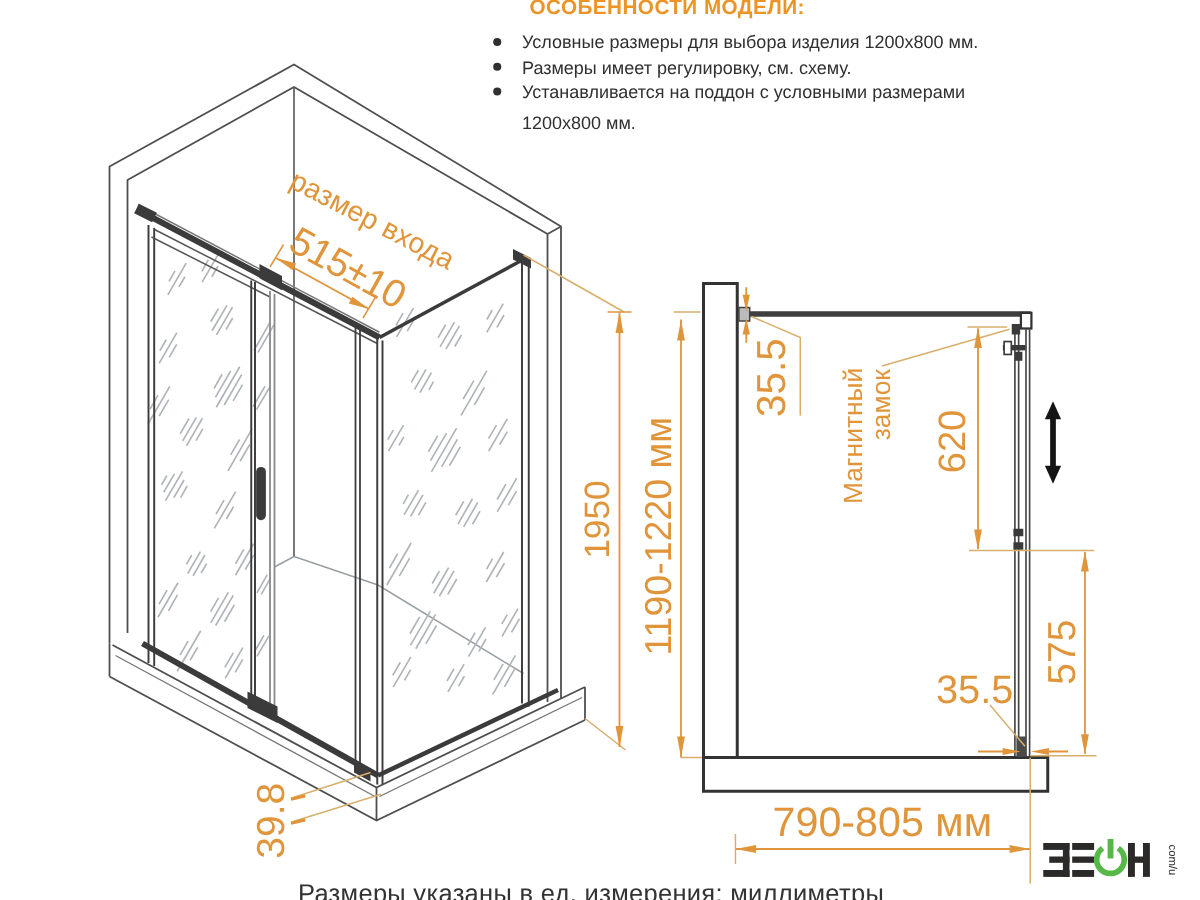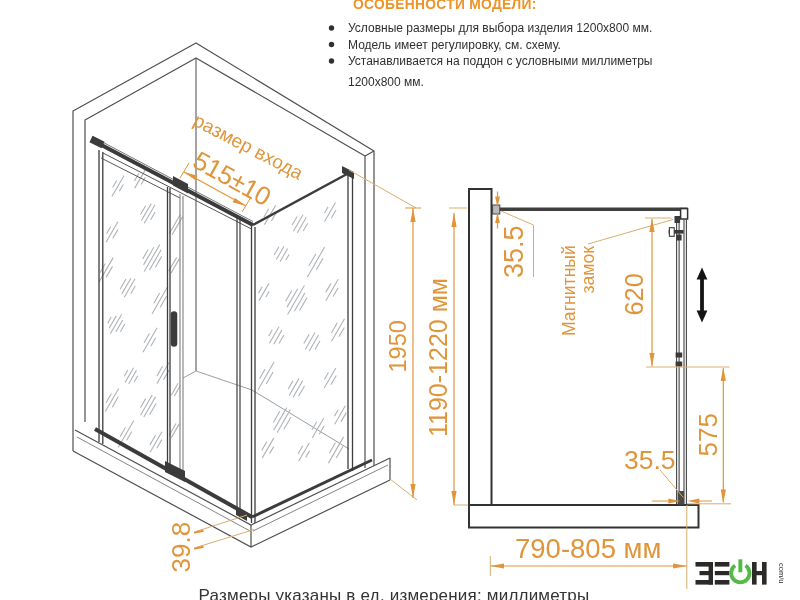--- a/index.html
+++ b/index.html
@@ -5,23 +5,23 @@
   body{font-family:"Liberation Sans",sans-serif;position:relative}
   .abs{position:absolute}
   .b{color:#303030;font-size:12px;letter-spacing:0px}
 </style></head>
 <body>
 
 <div class="abs" style="left:353px;top:-3px;color:#ED9427;font-weight:bold;font-size:13.8px;letter-spacing:.3px">ОСОБЕННОСТИ МОДЕЛИ:</div>
 
 <div class="abs b" style="left:348px;top:21px">Условные размеры для выбора изделия 1200х800 мм.</div>
 
-<div class="abs b" style="left:348px;top:37.5px">Модель имеет регулировку, см. схему.</div>
-
-<div class="abs b" style="left:348px;top:53.5px">Устанавливается на поддон с условными миллиметры</div>
+<div class="abs b" style="left:348px;top:37.5px">Размеры имеет регулировку, см. схему.</div>
+
+<div class="abs b" style="left:348px;top:53.5px">Устанавливается на поддон с условными размерами</div>
 
 <div class="abs b" style="left:348px;top:75px">1200х800 мм.</div>
 
 <svg class="abs" style="left:0;top:0" width="800" height="600" viewBox="0 0 800 600">
   <g fill="#303030">
     <circle cx="331.5" cy="28" r="2.7"></circle>
     <circle cx="331.5" cy="44.5" r="2.7"></circle>
     <circle cx="331.5" cy="61" r="2.7"></circle>
   </g>
 

